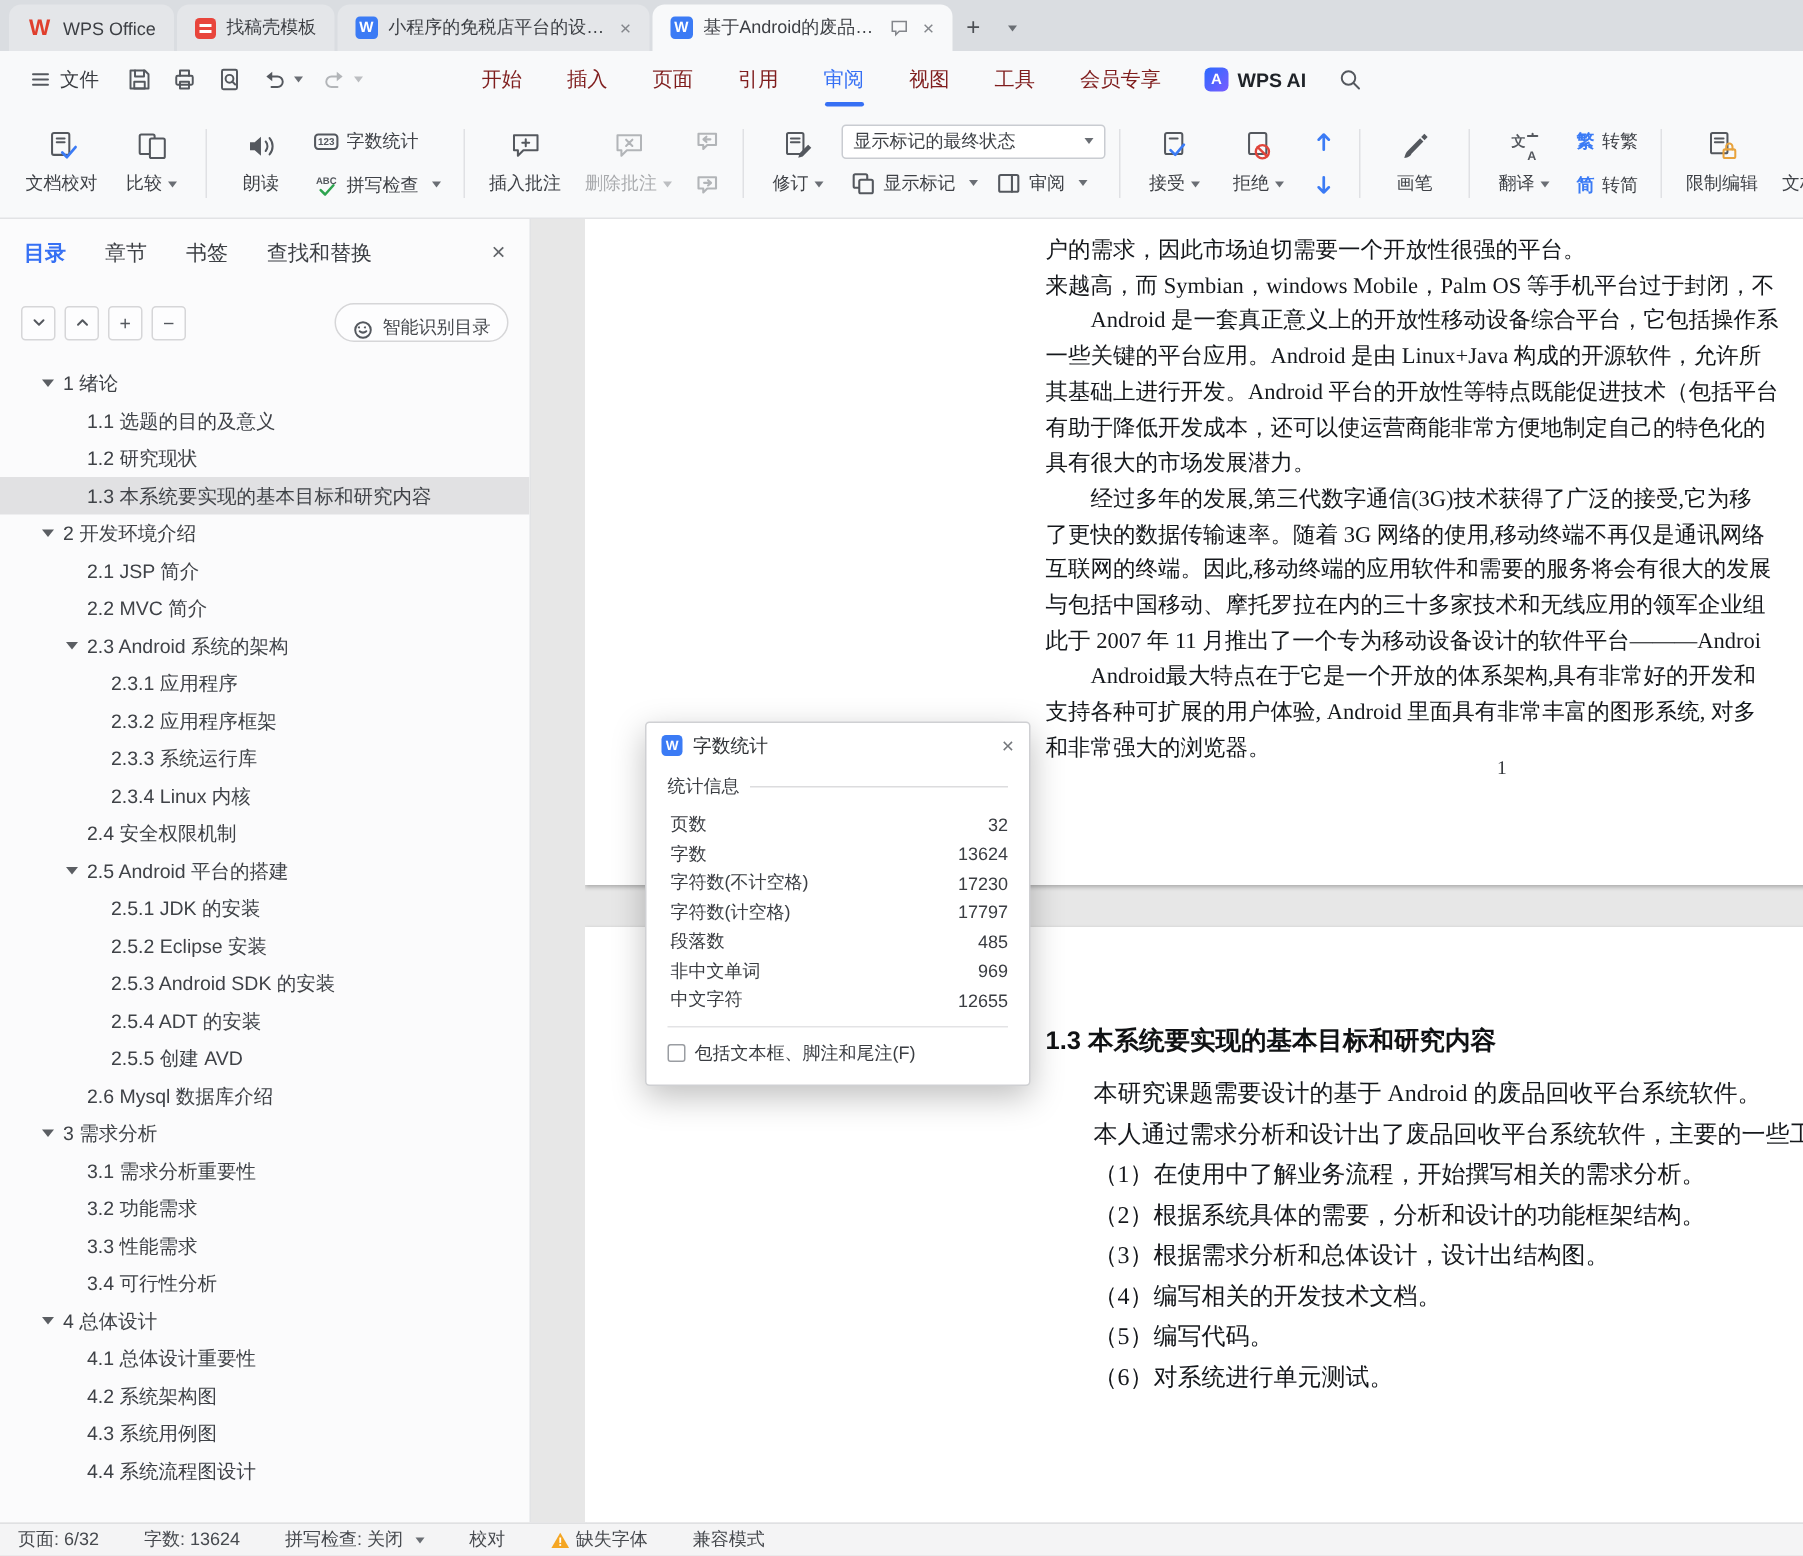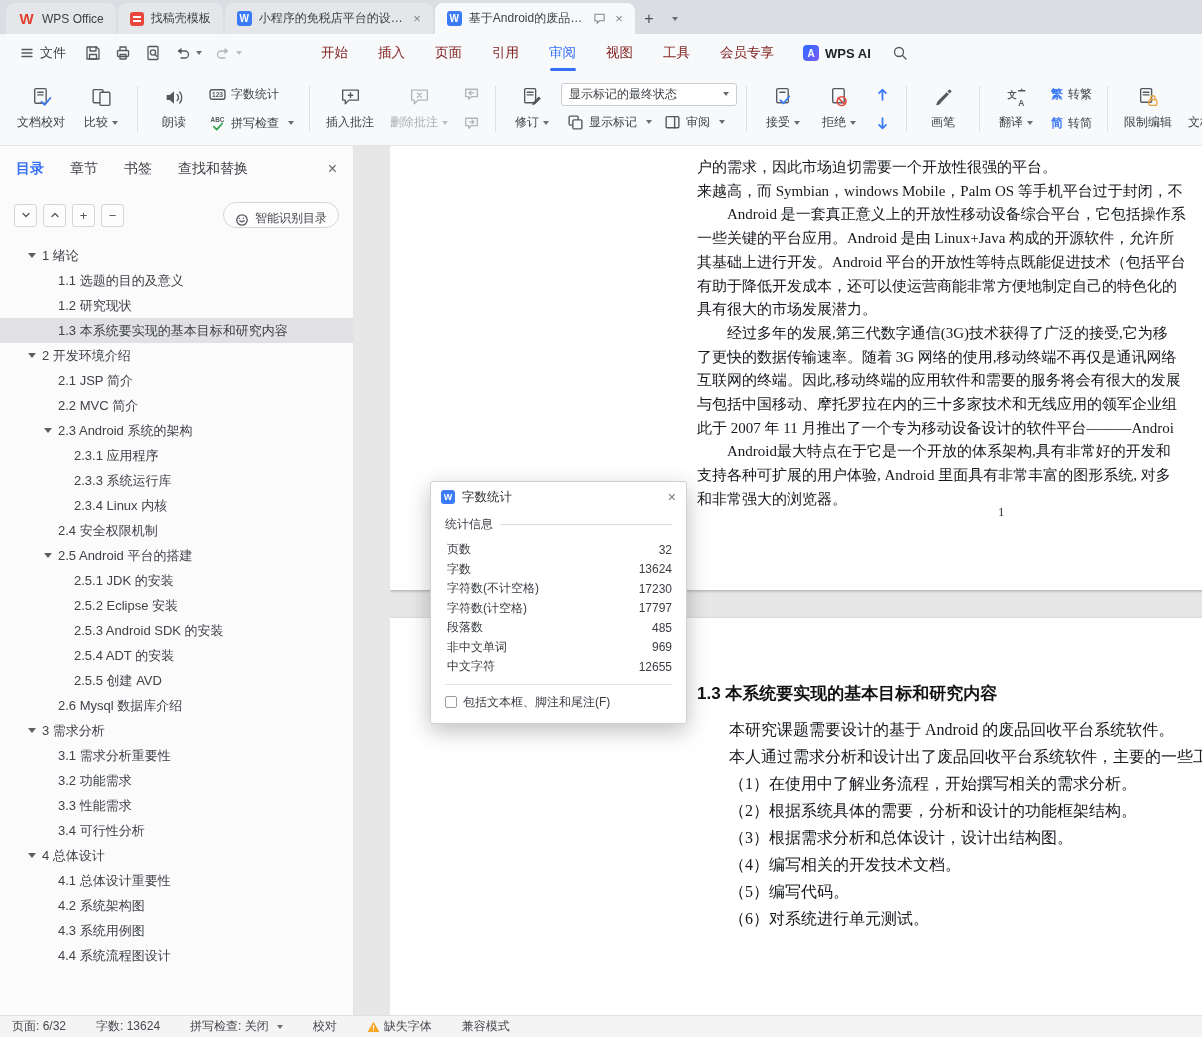--- a/index.html
+++ b/index.html
@@ -474,20 +474,24 @@
         </div>
         <div class="toc-row lvl2">
           <span class="tri">
             <i></i>
           </span>
           <span>2.3 Android 系统的架构</span>
         </div>
         <div class="toc-row lvl3">
           <span class="tri"></span>
           <span>2.3.1 应用程序</span>
+        </div>
+        <div class="toc-row lvl3">
+          <span class="tri"></span>
+          <span>2.3.2 应用程序框架</span>
         </div>
         <div class="toc-row lvl3">
           <span class="tri"></span>
           <span>2.3.3 系统运行库</span>
         </div>
         <div class="toc-row lvl3">
           <span class="tri"></span>
           <span>2.3.4 Linux 内核</span>
         </div>
         <div class="toc-row lvl2">

